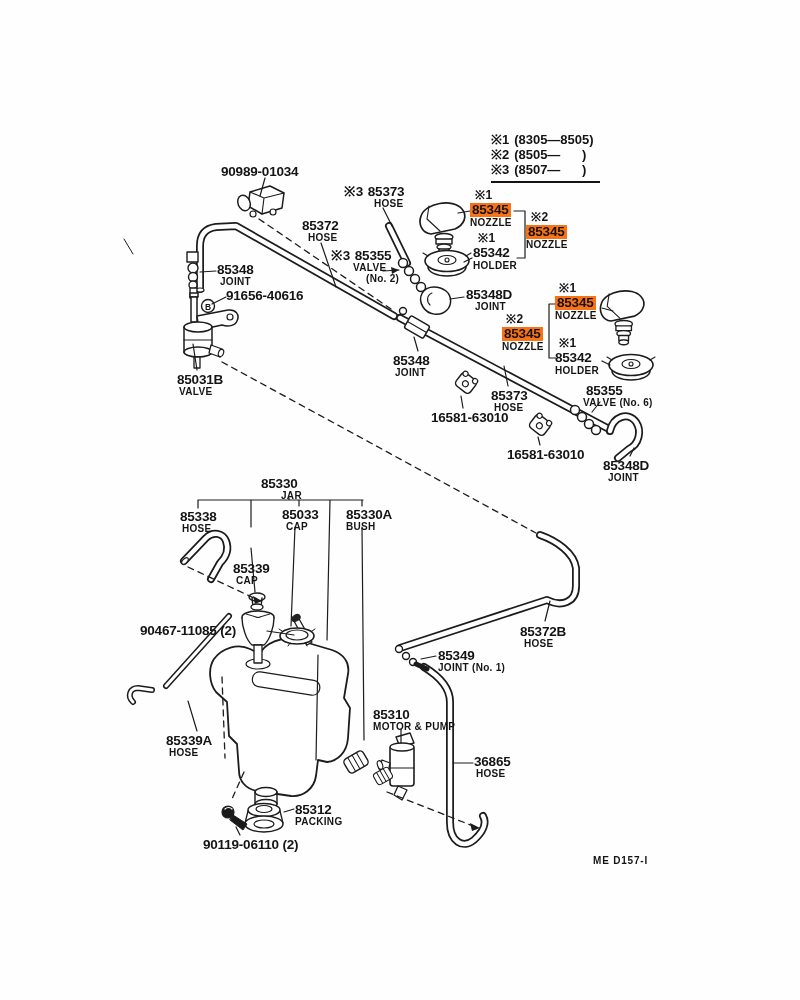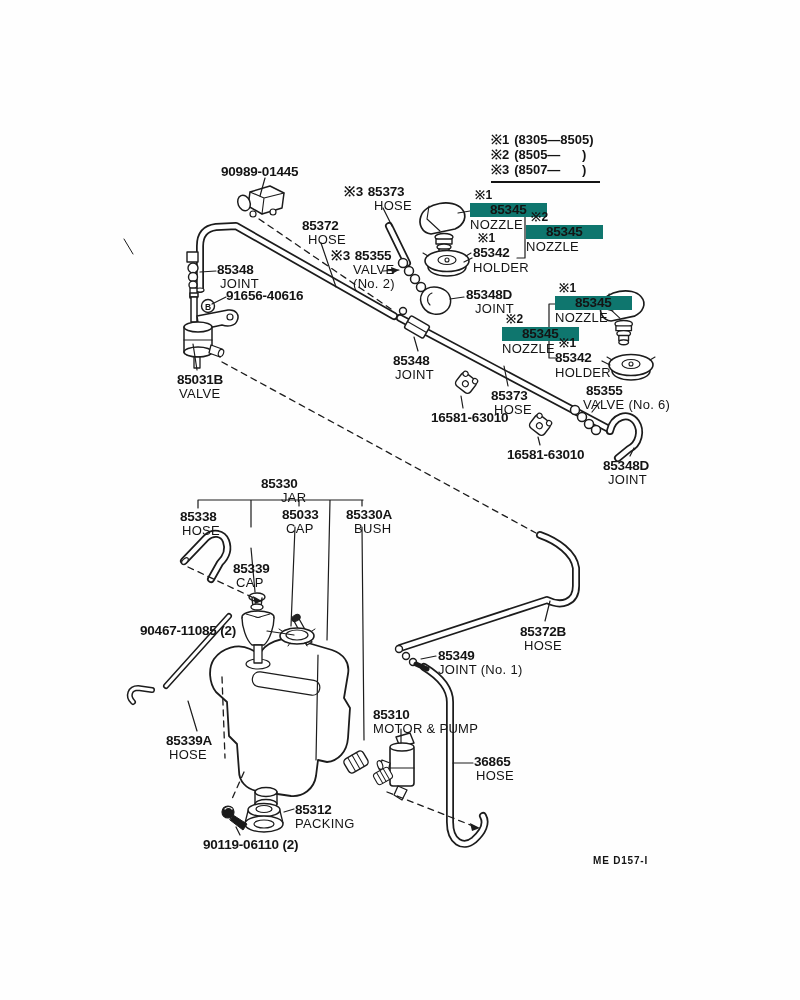--- a/index.html
+++ b/index.html
@@ -2,22 +2,22 @@
 <html><head>
 <meta charset="utf-8">
 <style>
   html,body{margin:0;padding:0;background:#ffffff;}
   #stage{position:relative;width:800px;height:1000px;background:#fefefe;overflow:hidden;
          font-family:"Liberation Sans",sans-serif;color:#141414;}
   #drawing{position:absolute;left:0;top:0;}
   .part{position:absolute;line-height:1.02;white-space:nowrap;}
   .mark{display:block;font-weight:700;font-size:12px;letter-spacing:.5px;}
   .num{display:inline-block;font-weight:700;font-size:13.5px;letter-spacing:-.2px;}
-  .num.hl{background:#0f766e;padding:0 20px;}
-  .cap{display:block;font-weight:400;font-size:13px;letter-spacing:.3px;}
+  .num.hl{background:#f97316;padding:0 2px;}
+  .cap{display:block;font-weight:700;font-size:10px;letter-spacing:.3px;}
   .inline-mark .mark{display:inline-block;font-size:13.5px;margin-right:4px;}
   .legend{position:absolute;left:491px;top:133px;border-bottom:2.5px solid #141414;
           padding-bottom:3px;padding-right:6px;}
   .legend-row{display:flex;gap:5px;font-weight:700;font-size:13px;line-height:1.15;}
   .legend-row .range{white-space:pre;}
   .figcode{position:absolute;left:593px;top:855px;font-weight:700;font-size:10px;letter-spacing:.8px;}
 </style>
 </head>
 <body>
 
@@ -286,21 +286,21 @@
     <span class="mk" style="font-weight: 700;">※2</span>
     <span class="range">(8505—      )</span>
   </div>
   <div class="legend-row">
     <span class="mk" style="font-weight: 700;">※3</span>
     <span class="range">(8507—      )</span>
   </div>
 </div>
 
 <div class="part" style="left:221px;top:163px">
-  <span class="num">90989-01445</span>
+  <span class="num">90989-01034</span>
 </div>
 
 <div class="part" style="left:302px;top:217px">
   <span class="num">85372</span>
   <span class="cap" style="margin-left:6px">HOSE</span>
 </div>
 
 <div class="part inline-mark" style="left:344px;top:183px">
   <span class="mark">※3</span><span class="num">85373</span>
   <span class="cap" style="margin-left:30px">HOSE</span>
@@ -316,21 +316,21 @@
 </div>
 
 <div class="part" style="left:177px;top:371px">
   <span class="num">85031B</span>
   <span class="cap" style="margin-left:2px">VALVE</span>
 </div>
 
 <div class="part inline-mark" style="left:331px;top:247px">
   <span class="mark">※3</span><span class="num">85355</span>
   <span class="cap" style="margin-left:22px">VALVE</span>
-  <span class="cap" style="margin-left:22px">(No. 2)</span>
+  <span class="cap" style="margin-left:35px">(No. 2)</span>
 </div>
 
 <div class="part" style="left:470px;top:189px">
   <span class="mark" style="margin-left:5px">※1</span>
   <span class="num hl">85345</span>
   <span class="cap">NOZZLE</span>
 </div>
 
 <div class="part" style="left:526px;top:211px">
   <span class="mark" style="margin-left:5px">※2</span>
@@ -410,21 +410,21 @@
   <span class="cap" style="margin-left:3px">CAP</span>
 </div>
 
 <div class="part" style="left:282px;top:506px">
   <span class="num">85033</span>
   <span class="cap" style="margin-left:4px">CAP</span>
 </div>
 
 <div class="part" style="left:346px;top:506px">
   <span class="num">85330A</span>
-  <span class="cap" style="margin-left:8px">BUSH</span>
+  <span class="cap" style="margin-left:0">BUSH</span>
 </div>
 
 <div class="part" style="left:140px;top:622px">
   <span class="num">90467-11085 (2)</span>
 </div>
 
 <div class="part" style="left:166px;top:732px">
   <span class="num">85339A</span>
   <span class="cap" style="margin-left:3px">HOSE</span>
 </div>

